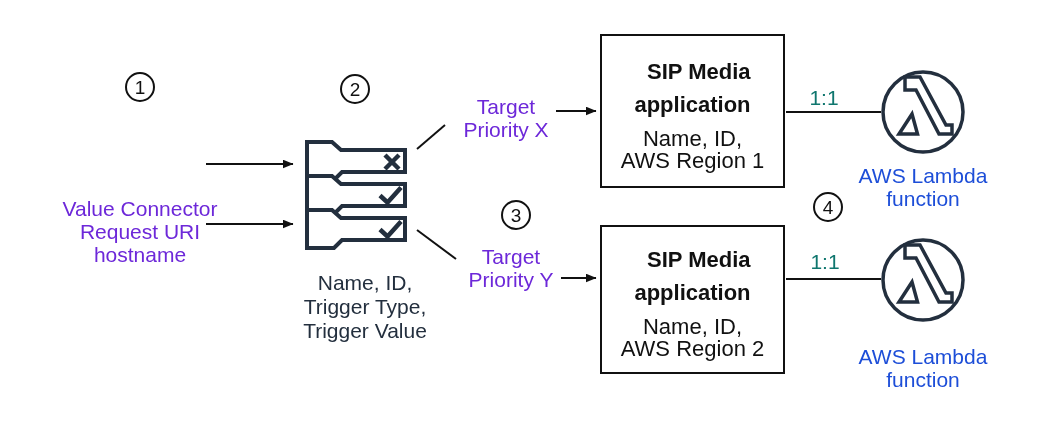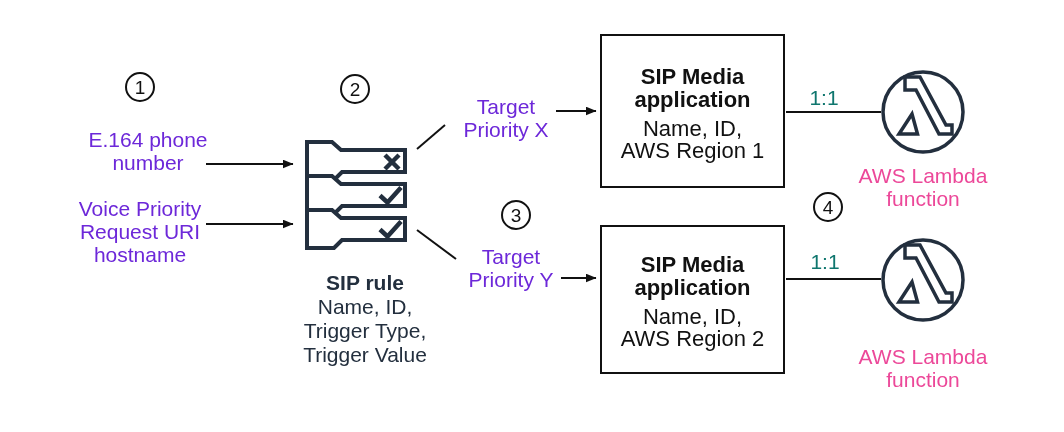--- a/index.html
+++ b/index.html
@@ -5,32 +5,32 @@
   html,body{margin:0;padding:0;background:#ffffff;}
   .canvas{
     position:relative;width:1064px;height:432px;background:#ffffff;
     font-family:"Liberation Sans", sans-serif;color:#111111;overflow:hidden;
   }
   .abs{position:absolute;}
   .lbl{
     position:absolute;text-align:center;white-space:pre-line;
     font-size:21px;line-height:23px;color:#6d28d9;
   }
-  .lbl.navy{color:#ec4899;}
+  .lbl.navy{color:#1d4ed8;}
   .badge{
     position:absolute;width:30px;height:30px;border:2px solid #111111;border-radius:50%;
     box-sizing:border-box;display:flex;align-items:center;justify-content:center;
     font-size:19px;line-height:1;color:#111111;background:#ffffff;
   }
   .app-box{
     position:absolute;border:2px solid #111111;box-sizing:border-box;background:#ffffff;
     display:flex;flex-direction:column;align-items:center;justify-content:center;
     text-align:center;padding-top:4px;
   }
-  .app-box .box-title{font-weight:bold;font-size:22px;line-height:23px;white-space:pre-line;margin-bottom:7px;}
+  .app-box .box-title{font-weight:bold;font-size:22px;line-height:33px;white-space:pre-line;margin-bottom:7px;text-align:right;}
   .app-box .box-details{font-size:22px;line-height:22px;white-space:pre-line;}
   .rule-label{position:absolute;text-align:center;color:#232f3e;}
   .rule-label .rl-title{font-weight:bold;font-size:21px;line-height:24px;white-space:pre-line;}
   .rule-label .rl-details{font-size:21px;line-height:24px;white-space:pre-line;}
   .ratio{position:absolute;font-size:21px;line-height:23px;text-align:center;color:#0f766e;}
   svg{display:block;}
 </style>
 </head>
 <body>
 
@@ -58,23 +58,21 @@
   <div class="badge" style="left:340px;top:74px;">
     <span>2</span>
   </div>
   <div class="badge" style="left:501px;top:200px;">
     <span>3</span>
   </div>
   <div class="badge" style="left:813px;top:192px;">
     <span>4</span>
   </div>
 
-  <div class="lbl" style="left:58px;top:128px;width:180px;">E.164 phone
-number</div>
-  <div class="lbl" style="left:40px;top:197px;width:200px;">Voice Priority
+  <div class="lbl" style="left:40px;top:197px;width:200px;">Value Connector
 Request URI
 hostname</div>
 
   <svg class="abs" style="left:303px;top:138px;" width="104" height="114" viewBox="0 0 104 114">
     <g transform="translate(4,4)">
       <polygon points="0,0 25,0 34,8 98,8 98,30 35,30 27,38 0,38" fill="#ffffff" stroke="#232f3e" stroke-width="4"></polygon>
       <g>
         <line x1="78" y1="13" x2="92" y2="27" stroke="#232f3e" stroke-width="4.5"></line>
         <line x1="92" y1="13" x2="78" y2="27" stroke="#232f3e" stroke-width="4.5"></line>
       </g>
@@ -83,21 +81,20 @@
       <polygon points="0,0 25,0 34,8 98,8 98,30 35,30 27,38 0,38" fill="#ffffff" stroke="#232f3e" stroke-width="4"></polygon>
       <polyline points="73,19.5 80.5,26.5 94,11.5" fill="none" stroke="#232f3e" stroke-width="4.5"></polyline>
     </g>
     <g transform="translate(4,72)">
       <polygon points="0,0 25,0 34,8 98,8 98,30 35,30 27,38 0,38" fill="#ffffff" stroke="#232f3e" stroke-width="4"></polygon>
       <polyline points="73,19.5 80.5,26.5 94,11.5" fill="none" stroke="#232f3e" stroke-width="4.5"></polyline>
     </g>
   </svg>
 
   <div class="rule-label" style="left:265px;top:271px;width:200px;">
-    <div class="rl-title">SIP rule</div>
     <div class="rl-details">Name, ID,
 Trigger Type,
 Trigger Value</div>
   </div>
 
   <div class="lbl" style="left:426px;top:95px;width:160px;">Target
 Priority X</div>
   <div class="lbl" style="left:431px;top:245px;width:160px;">Target
 Priority Y</div>
 

